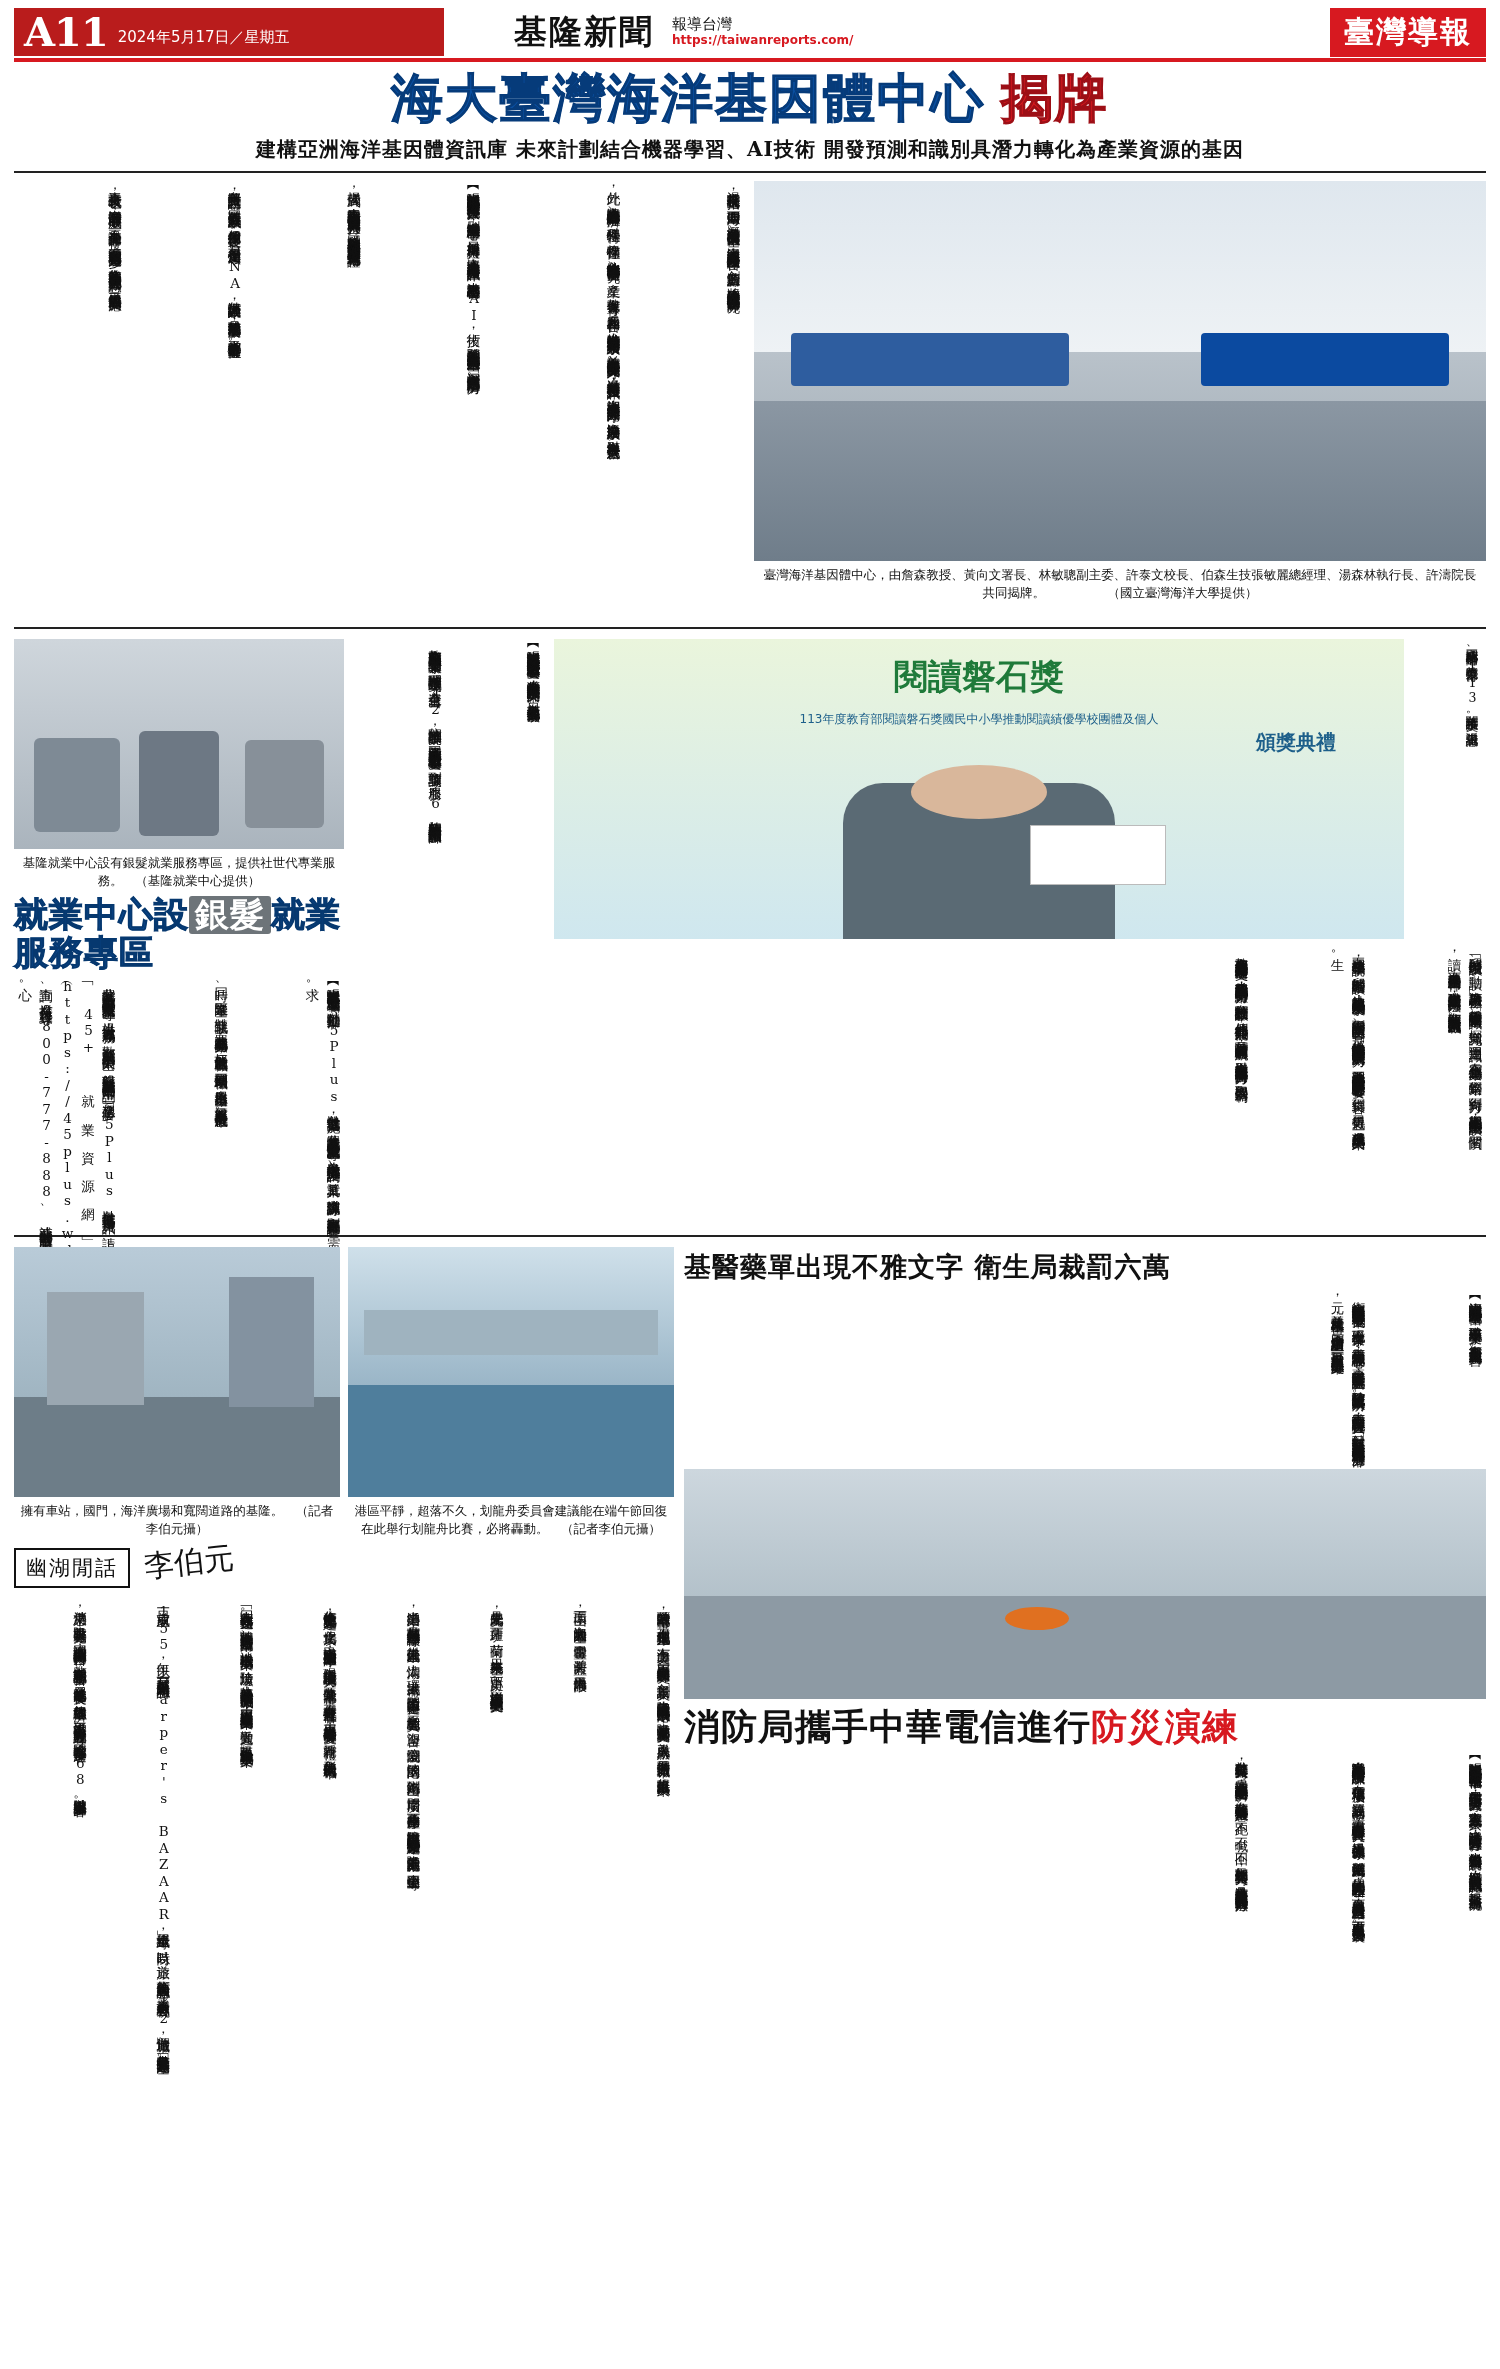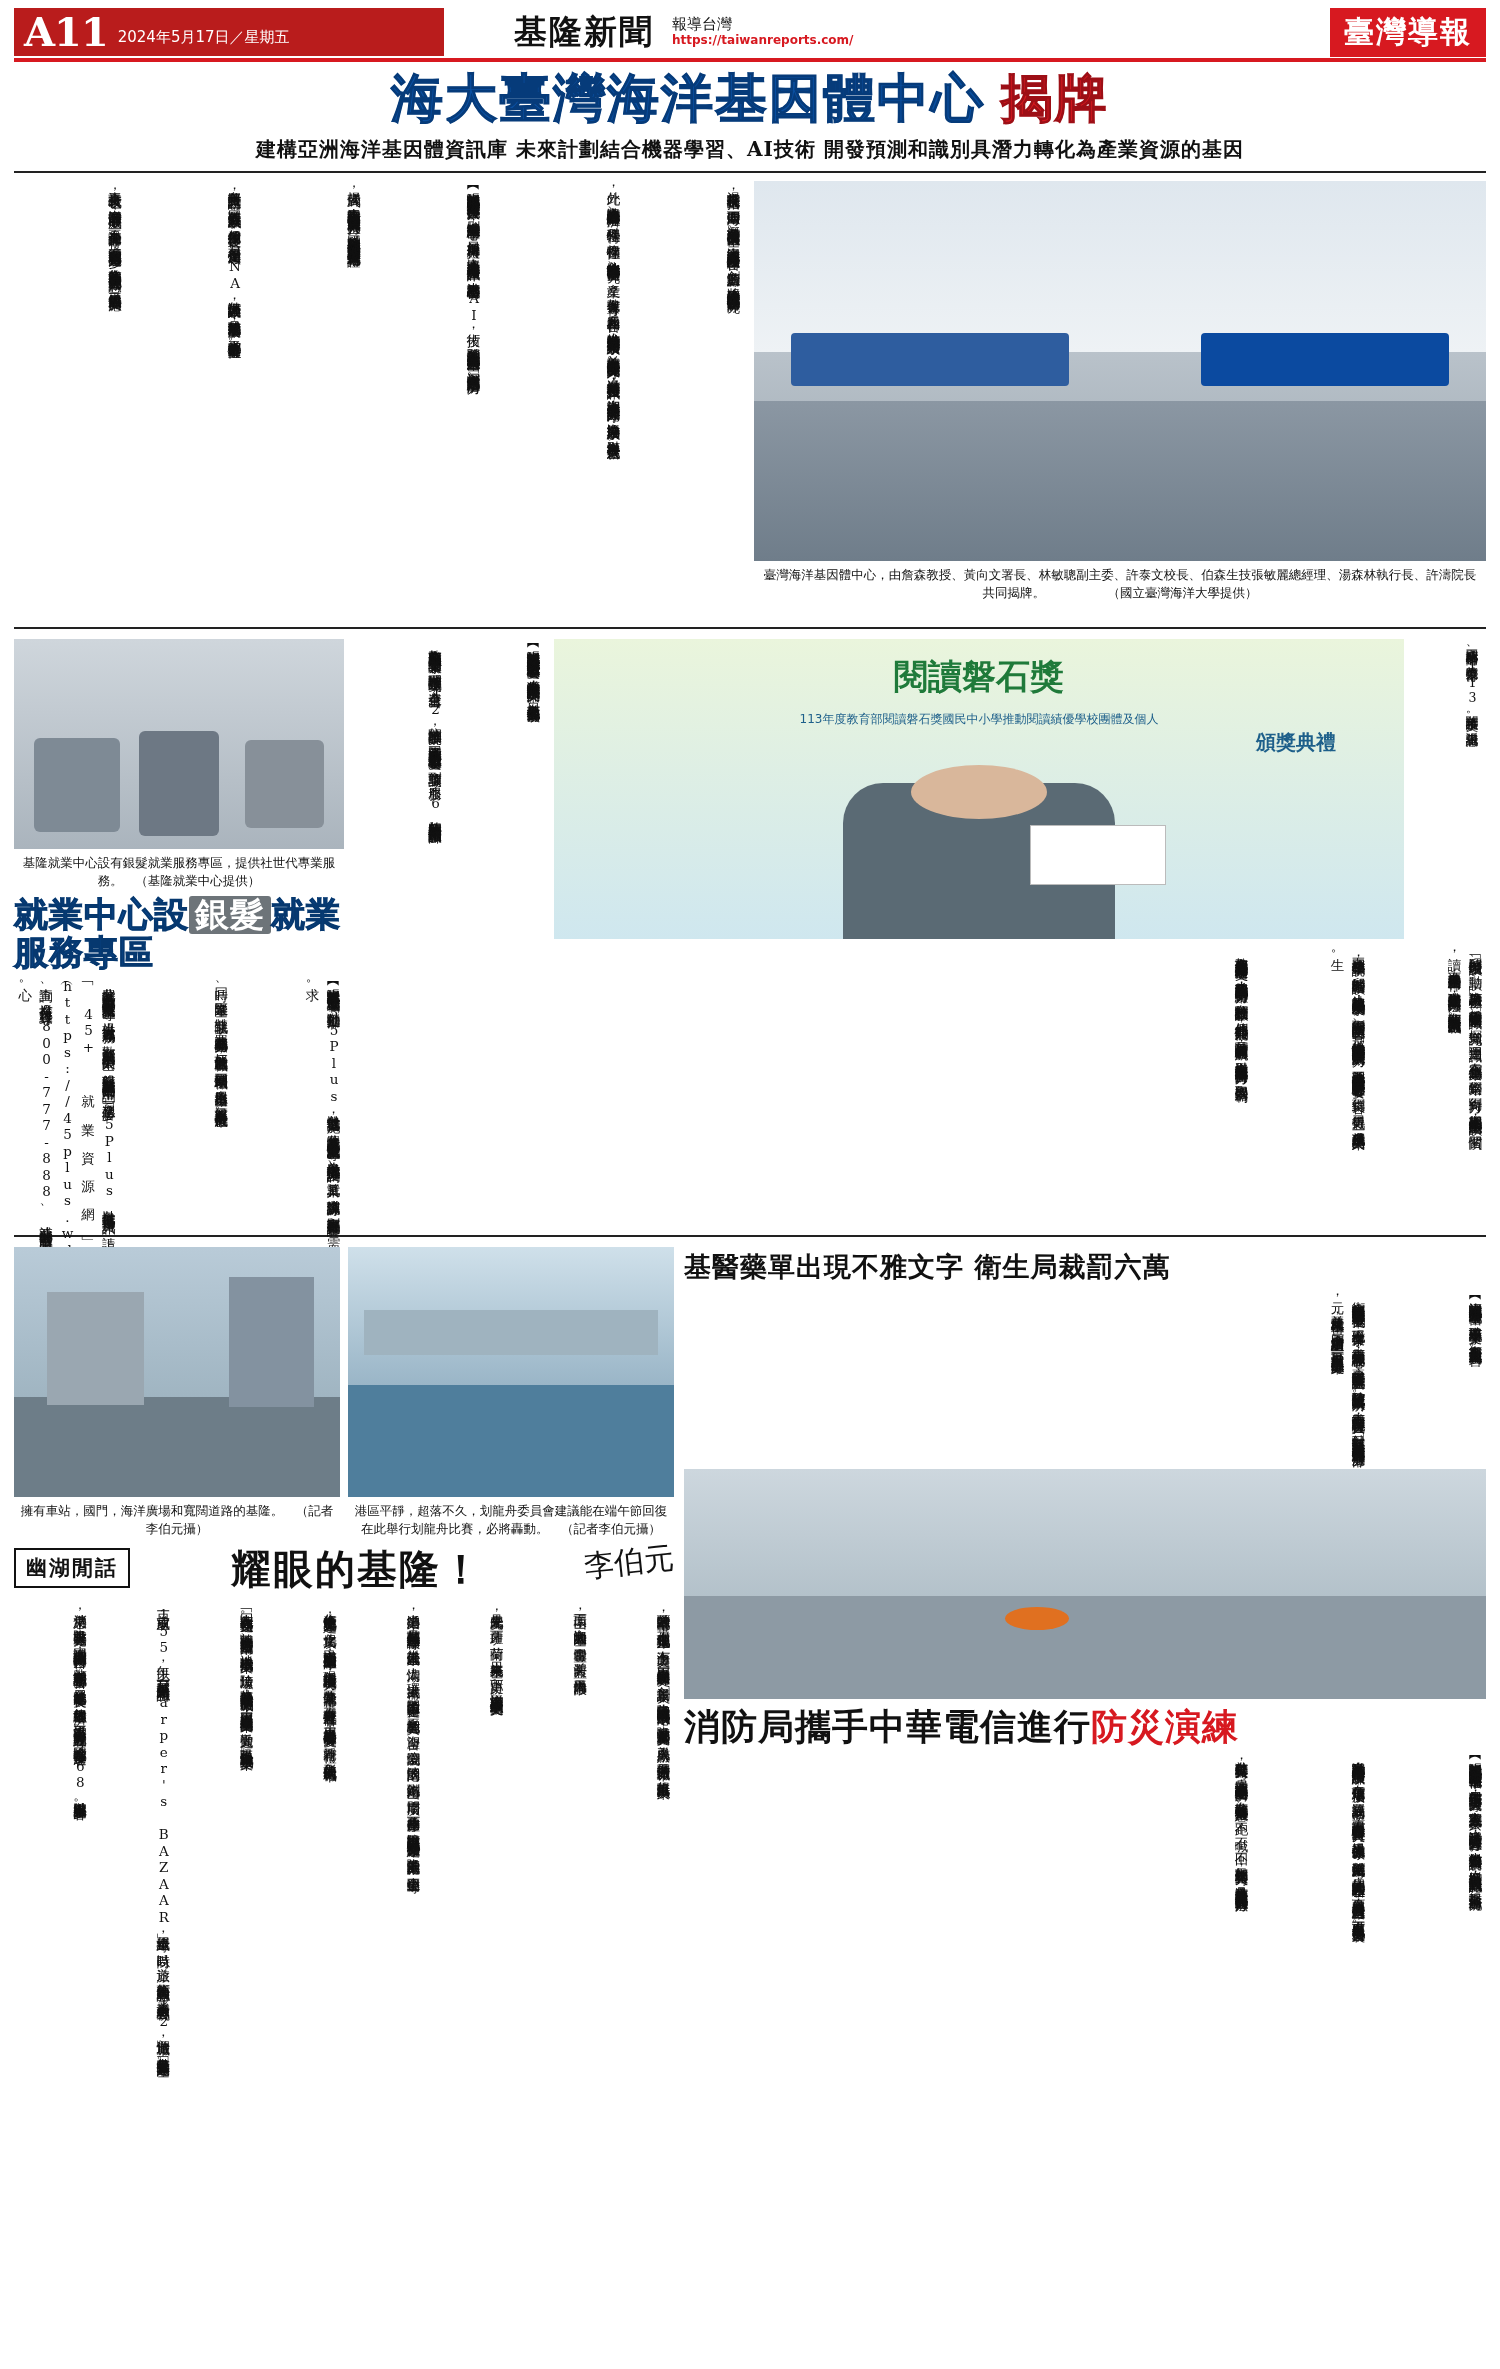--- a/index.html
+++ b/index.html
@@ -105,21 +105,21 @@
   
   .sec3 { display:flex; gap:10px; margin-top:10px; }
   .s3-col { }
   .hr-head {
     font-family:"DejaVu Serif","Liberation Serif",serif;
     font-size:27px; font-weight:bold; letter-spacing:1px; margin:2px 0 6px;
   }
   .tag-box {
     display:inline-block; border:2px solid #111; padding:4px 10px;
     font-family:"DejaVu Serif","Liberation Serif",serif;
-    font-size:21px; font-weight:bold; letter-spacing:2px; margin:6px 0;
+    font-size:21px; font-weight:normal; letter-spacing:2px; margin:6px 0;
   }
   .bigtitle {
     font-family:"DejaVu Serif","Liberation Serif",serif;
     font-size:40px; font-weight:bold; letter-spacing:2px; text-align:center;
   }
   .sign { font-family:"DejaVu Serif","Liberation Serif",serif; font-size:30px; transform:rotate(-6deg); display:inline-block; }
 
   .banner3 {
     font-family:"DejaVu Serif","Liberation Serif",serif;
     font-size:36px; font-weight:bold; letter-spacing:1px; line-height:1.1;
@@ -270,21 +270,20 @@
               <div style="position:absolute;left:0;bottom:0;width:100%;height:45%;background:#4f7e9c;"></div>
               <div style="position:absolute;left:5%;top:25%;width:90%;height:18%;background:#9fb3bf;"></div>
             </div>
           </div>
           <div class="photo-caption">港區平靜，超落不久，划龍舟委員會建議能在端午節回復在此舉行划龍舟比賽，必將轟動。　（記者李伯元攝）</div>
         </div>
       </div>
 
       <div style="display:flex; align-items:flex-start; gap:14px; margin-top:4px;">
         <div class="tag-box">幽湖閒話</div>
-        <div class="bigtitle" style="flex:1;">耀眼的基隆！</div>
         <div class="sign">李伯元</div>
       </div>
 
       <div class="vcols" style="height:470px; margin-top:6px;">
         <div class="vtext" style="height:470px;">台灣頭的基隆港都，不僅在地理上得天獨厚，有山海之美，更因歷史文物和特殊的歷史、創設新美景，加上基隆港已成國際都輸不可或缺的港口，基隆港都豐富美景相人文，成為引人入勝，世界開名的旅遊城市，值得基隆人引以為榮。</div>
         <div class="vtext" style="height:470px;">三面環山，迎向大海的基隆，青山豐翠，碧海藍天，港內風平浪靜。</div>
         <div class="vtext" style="height:470px;">先見來此安居，西班牙，荷蘭，日本人先後來基，留下史跡，增添山海美景更可續憶的歷史文物。</div>
         <div class="vtext" style="height:470px;">由港通榮，林右昌到現任的市長謝國樑等，從外木山風景區，情人湖，環港大武崙，尚門天險等多處走台，和平島地質公園，望海台，潮境公園，淡港的國門，到鐵路山海，南門廣場，垂西兩岸的整修，讓市民得以至清漁港彩色屋和歷史文物的整建復原。基隆港的完工啟用，串連中正公園等。</div>
         <div class="vtext" style="height:470px;">作也進行中的文化之塊整建，文化廣場，市民中心廣場和東南亞岸的庫工程，現任市長謝國樑展現魄力，要使基隆港都，不僅在外觀上更有可看性，更用心於提昇基隆為美麗有愛，乾淨有禮，形象清新的現代化城市。</div>
         <div class="vtext" style="height:470px;">因此「友善行人」交通整頓。「乾淨家園」的垃圾普遍路蔬清葉、淡機機車清除空氣污染，清除垃圾，使基隆脫胎換骨成為潔淨美觀的城市，更因已經建立五處室內兒童樂園，大受歡迎，吸引不少外地民眾帶小孩來基玩樂。</div>

